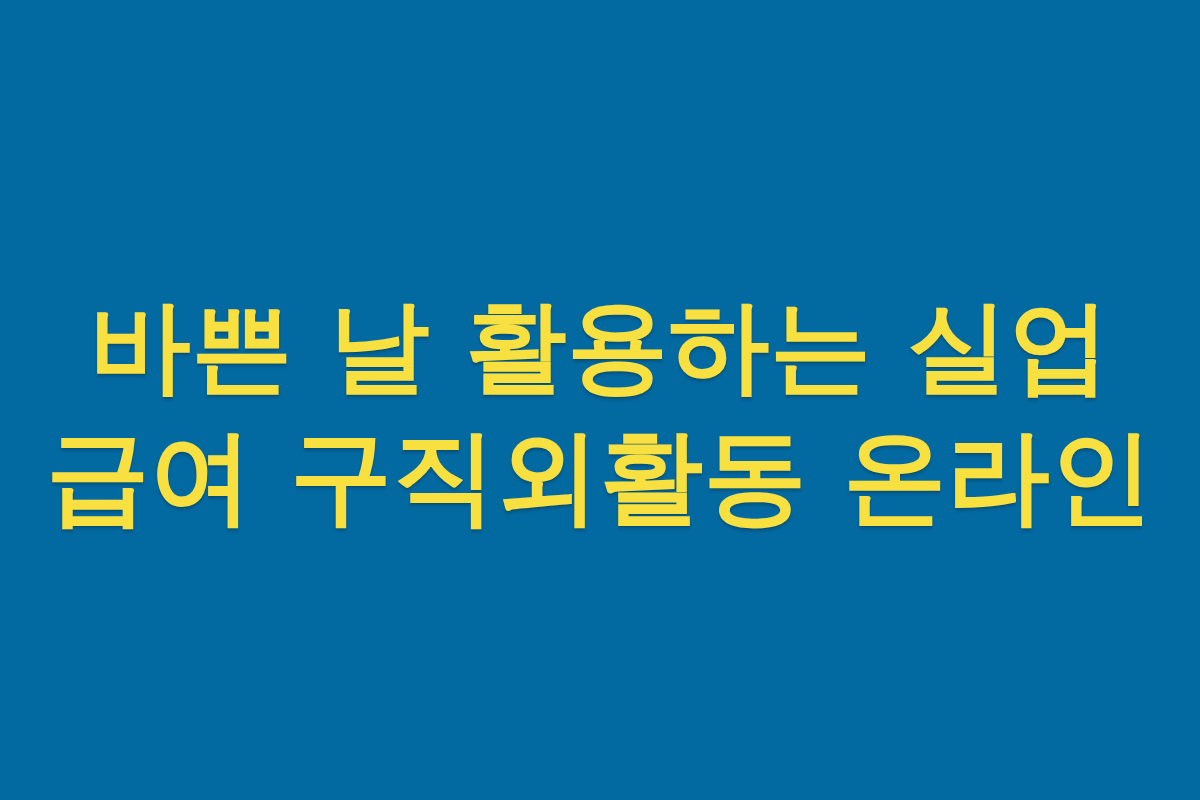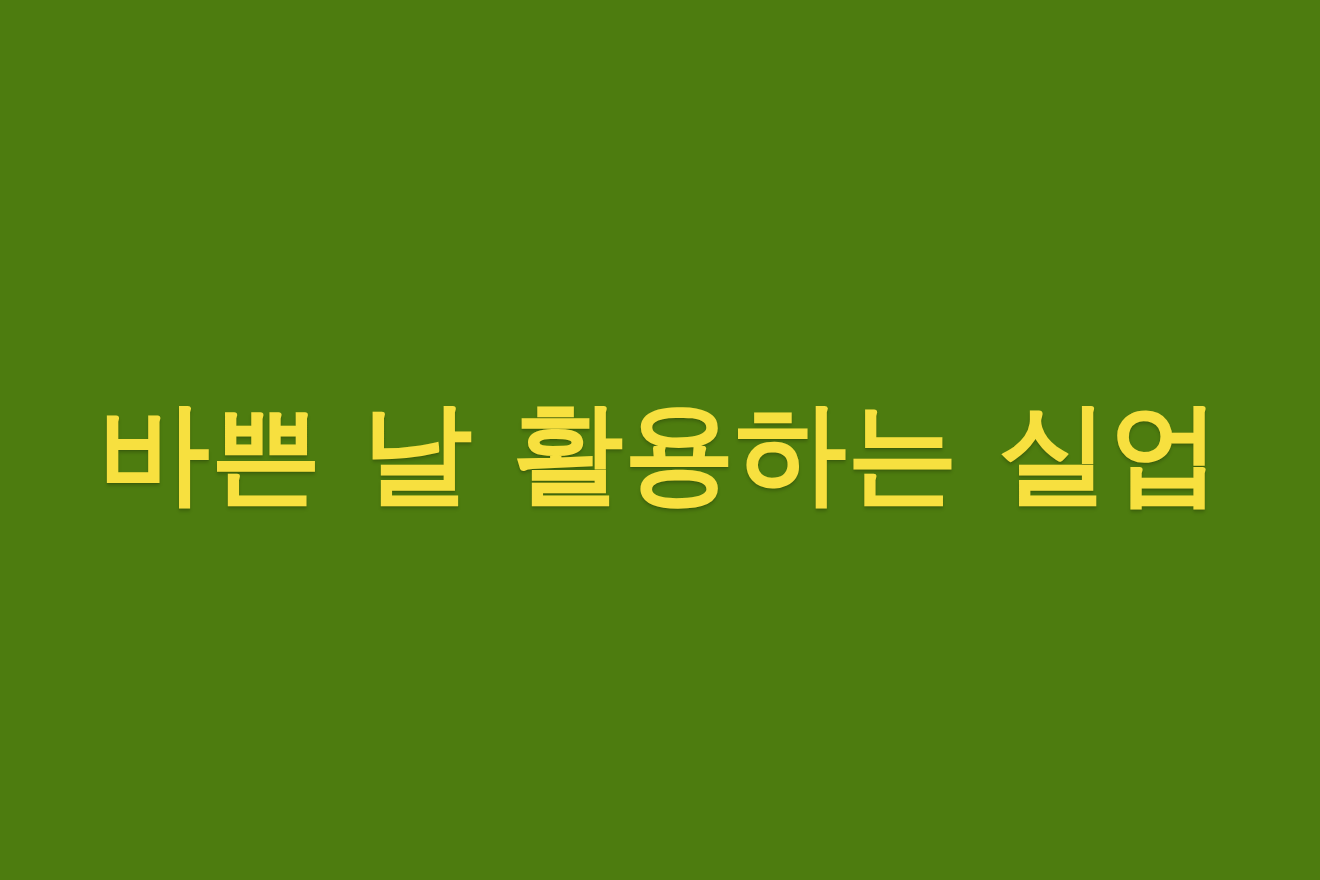--- a/index.html
+++ b/index.html
@@ -12,21 +12,21 @@
   }
 
   body {
     font-family: "DejaVu Sans", "Liberation Sans", sans-serif;
   }
 
   #banner {
     position: relative;
     width: 1200px;
     height: 800px;
-    background-color: #4d7c0f;
+    background-color: #0369a1;
     display: flex;
     align-items: center;
     justify-content: center;
     box-sizing: border-box;
     overflow: hidden;
   }
 
   #title-block {
     width: 1130px;
     text-align: center;
@@ -52,14 +52,15 @@
   .title-line.line-1 { font-size: 101px; }
   .title-line.line-2 { font-size: 103px; }
   .title-line.line-3 { font-size: 103px; }
 </style>
 </head>
 <body>
 
 <div id="banner">
   <div id="title-block">
     <span class="title-line line-1">바쁜 날 활용하는 실업</span>
+    <span class="title-line line-2">급여 구직외활동 온라인</span>
   </div>
 </div>
 
 </body></html>

